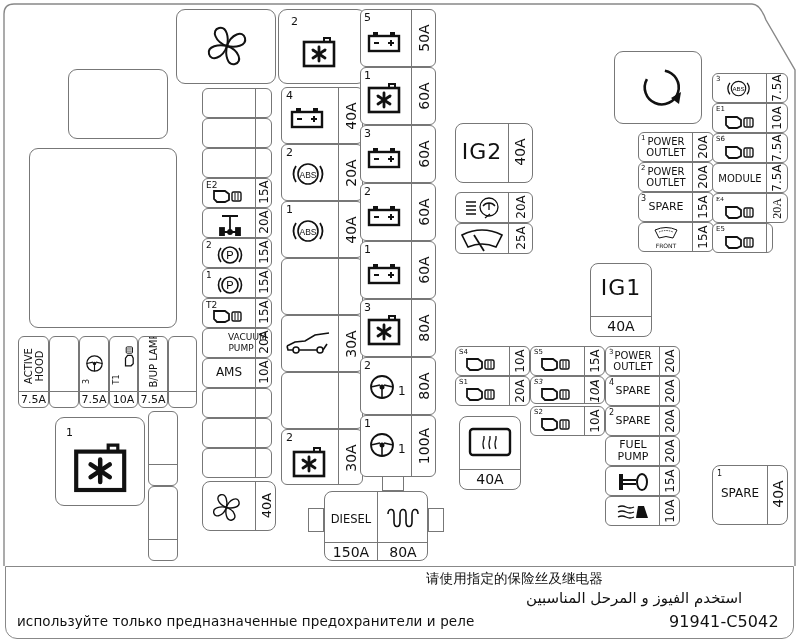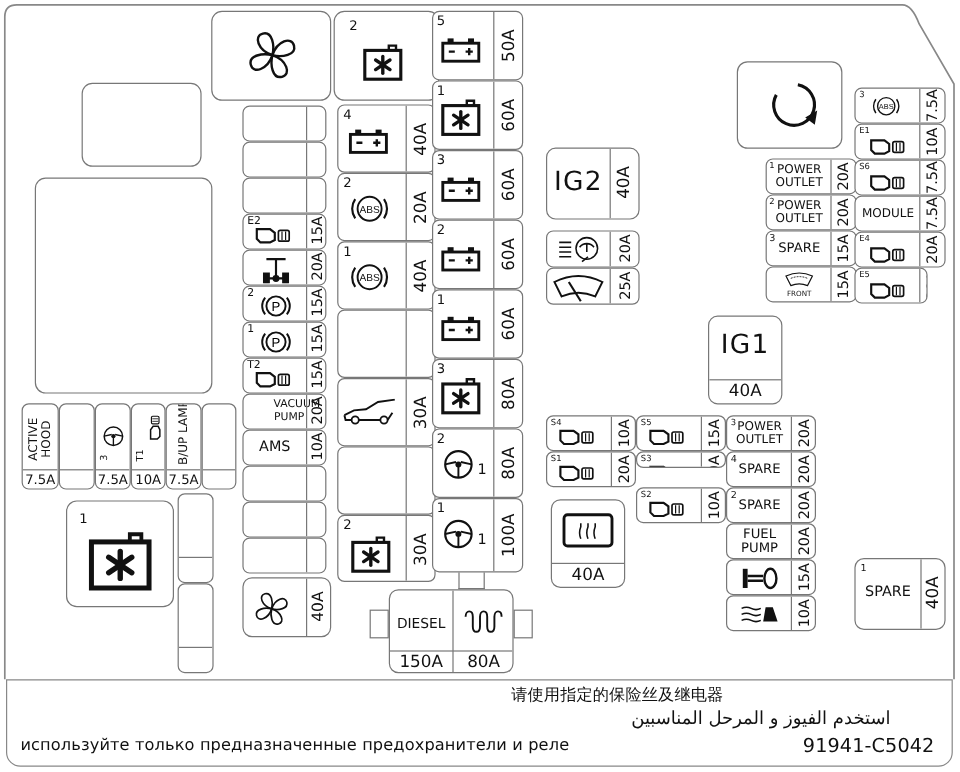--- a/index.html
+++ b/index.html
@@ -477,21 +477,21 @@
         <use href="#i-engine"></use>
       </svg>
     <div class="vdiv" style="left:53px"></div>
     <div class="rot" style="left:49px;top:7px;width:30px;font-size:12px">7.5A</div>
   </div>
   <div class="cell" style="left:0;top:90px;width:76px;height:30px;">
     <div class="lbl" style="left:1px;top:9px;width:52px;font-size:10px;text-align:center;">MODULE</div>
     <div class="vdiv" style="left:53px"></div>
     <div class="rot" style="left:49px;top:7px;width:30px;font-size:12px">7.5A</div>
   </div>
-  <div class="cell" style="left:0;top:120px;width:76px;height:30px;">
+  <div class="cell" style="left:0;top:120px;width:76px;height:30px;font-family:Liberation Serif, serif;">
     <span class="num" style="font-size:7px">E4</span>
     <svg style="left:10px;top:7px" width="34" height="22">
         <use href="#i-engine"></use>
       </svg>
     <div class="vdiv" style="left:53px"></div>
     <div class="rot" style="left:49px;top:7px;width:30px;font-size:12px">20A</div>
   </div>
   <div class="cell" style="left:0;top:150px;width:61px;height:30px;">
     <span class="num" style="font-size:7px">E5</span>
     <svg style="left:10px;top:7px" width="34" height="22">
@@ -528,21 +528,21 @@
   </div>
 
   <div class="cell" style="left:0;top:30px;width:75px;height:30px;">
     <span class="num" style="font-size:7px">S1</span>
     <svg style="left:8px;top:6px" width="34" height="22">
         <use href="#i-engine"></use>
       </svg>
     <div class="vdiv" style="left:53px"></div>
     <div class="rot" style="left:49px;top:7px;width:30px;font-size:12px">20A</div>
   </div>
-  <div class="cell" style="left:75px;top:30px;width:75px;height:14px;">
+  <div class="cell" style="left:75px;top:30px;width:75px;height:28px;font-style:italic;">
     <span class="num" style="font-size:7px">S3</span>
     <svg style="left:8px;top:6px" width="34" height="22">
         <use href="#i-engine"></use>
       </svg>
     <div class="vdiv" style="left:53px"></div>
     <div class="rot" style="left:49px;top:7px;width:30px;font-size:12px">10A</div>
   </div>
   <div class="cell" style="left:150px;top:30px;width:75px;height:30px;">
     <span class="num" style="font-size:8px">4</span>
     <div class="lbl" style="left:2px;top:8px;width:50px;font-size:11px;">SPARE</div>

